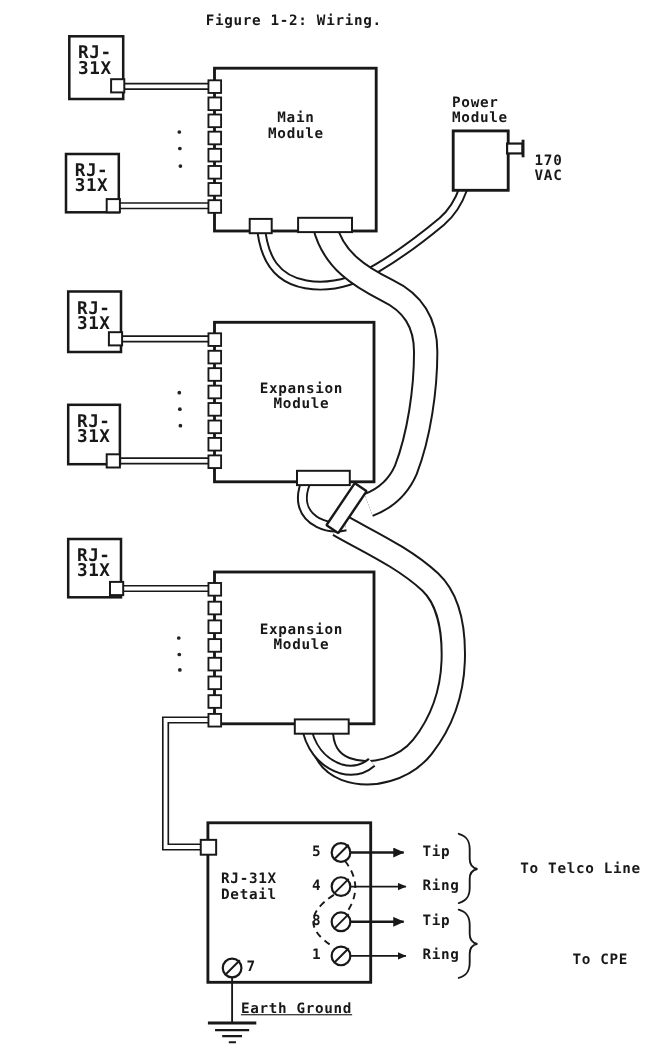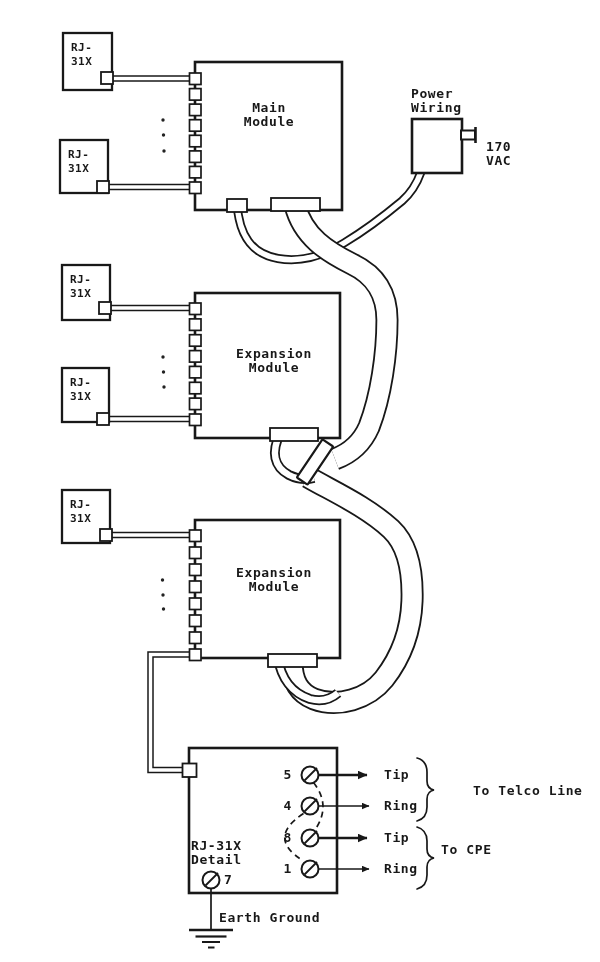--- a/index.html
+++ b/index.html
@@ -3,21 +3,21 @@
 <meta charset="utf-8">
 <style>
   html,body{margin:0;padding:0;background:#e8e8e4;}
   #page{position:relative;width:600px;height:962px;background:#ffffff;overflow:hidden;
         font-family:"DejaVu Sans Mono","Liberation Mono",monospace;}
   svg{position:absolute;left:0;top:0;}
   .lbl{position:absolute;font-weight:700;font-size:13px;line-height:14px;color:#181818;
        letter-spacing:0.6px;white-space:normal;}
   .ctr{text-align:center;}
   .rt{text-align:right;}
-  .rj{font-size:11px;line-height:13.5px;letter-spacing:0.5px;text-align:center;}
+  .rj{font-size:16px;line-height:13.5px;letter-spacing:0.5px;text-align:center;}
   .sm{font-size:13px;}
 </style>
 </head>
 <body>
 
 <div id="page">
 
 <svg width="600" height="962" viewBox="0 0 600 962">
   <defs>
     <marker id="ahb" markerWidth="12" markerHeight="10" refX="9.5" refY="4.5" orient="auto" markerUnits="userSpaceOnUse">
@@ -174,20 +174,21 @@
 
   <g stroke="#181818">
     <line x1="211" y1="888" x2="211" y2="930" stroke-width="1.7"></line>
     <line x1="189" y1="930" x2="233" y2="930" stroke-width="2.6"></line>
     <line x1="195.5" y1="936.5" x2="226.5" y2="936.5" stroke-width="2.2"></line>
     <line x1="202" y1="942" x2="220" y2="942" stroke-width="2"></line>
     <line x1="208" y1="947.5" x2="214.5" y2="947.5" stroke-width="2"></line>
   </g>
 </svg>
 
+<div class="lbl ctr" style="left:172px;top:13px;width:190px;">Figure 1-2: Wiring.</div>
 
 <div class="lbl rj" style="left:71px;top:41px;">
   <div>RJ-</div>
   <div>31X</div>
 </div>
 <div class="lbl rj" style="left:68px;top:148px;">
   <div>RJ-</div>
   <div>31X</div>
 </div>
 <div class="lbl rj" style="left:70px;top:273px;">
@@ -199,34 +200,34 @@
   <div>31X</div>
 </div>
 <div class="lbl rj" style="left:70px;top:498px;">
   <div>RJ-</div>
   <div>31X</div>
 </div>
 
 <div class="lbl ctr" style="left:236px;top:101px;width:66px;">Main Module</div>
 <div class="lbl ctr" style="left:234px;top:347px;width:80px;">Expansion Module</div>
 <div class="lbl ctr" style="left:234px;top:566px;width:80px;">Expansion Module</div>
-<div class="lbl" style="left:411px;top:87px;width:58px;">Power Wiring</div>
+<div class="lbl" style="left:411px;top:87px;width:58px;">Power Module</div>
 <div class="lbl" style="left:486px;top:140px;width:30px;">170 VAC</div>
 
-<div class="lbl" style="left:191px;top:793px;width:60px;margin-top:46px;">RJ-31X Detail</div>
+<div class="lbl" style="left:201px;top:793px;width:60px;">RJ-31X Detail</div>
 
 <div class="lbl rt sm" style="left:272px;top:768px;width:20px;">5</div>
 <div class="lbl rt sm" style="left:272px;top:799px;width:20px;">4</div>
 <div class="lbl rt sm" style="left:272px;top:831px;width:20px;">8</div>
 <div class="lbl rt sm" style="left:272px;top:862px;width:20px;">1</div>
 
 <div class="lbl sm" style="left:384px;top:768px;width:46px;">Tip</div>
 <div class="lbl sm" style="left:384px;top:799px;width:46px;">Ring</div>
 <div class="lbl sm" style="left:384px;top:831px;width:46px;">Tip</div>
 <div class="lbl sm" style="left:384px;top:862px;width:46px;">Ring</div>
 
 <div class="lbl" style="left:441px;top:784px;width:130px;margin-left:32px;">To Telco Line</div>
-<div class="lbl" style="left:441px;top:843px;width:130px;">To CPE</div>
+<div class="lbl" style="left:441px;top:866px;width:130px;text-align:right;">To CPE</div>
 
 <div class="lbl sm" style="left:224px;top:873px;width:14px;">7</div>
-<div class="lbl" style="left:219px;top:911px;width:120px;">Earth Ground</div>
+<div class="lbl" style="left:219px;top:911px;width:120px;text-decoration:underline;">Earth Ground</div>
 
 </div>
 
 </body></html>

